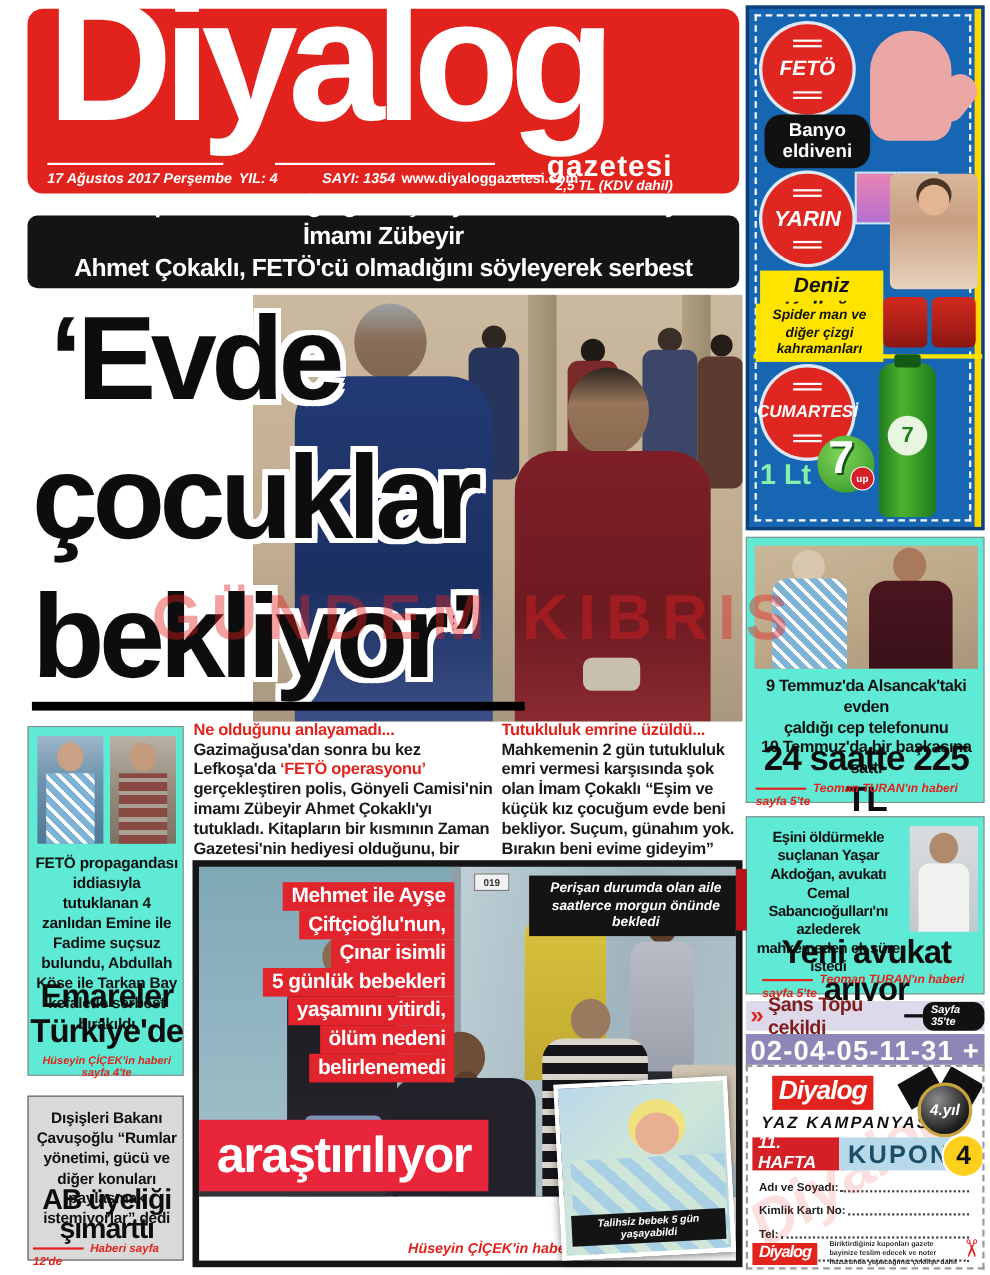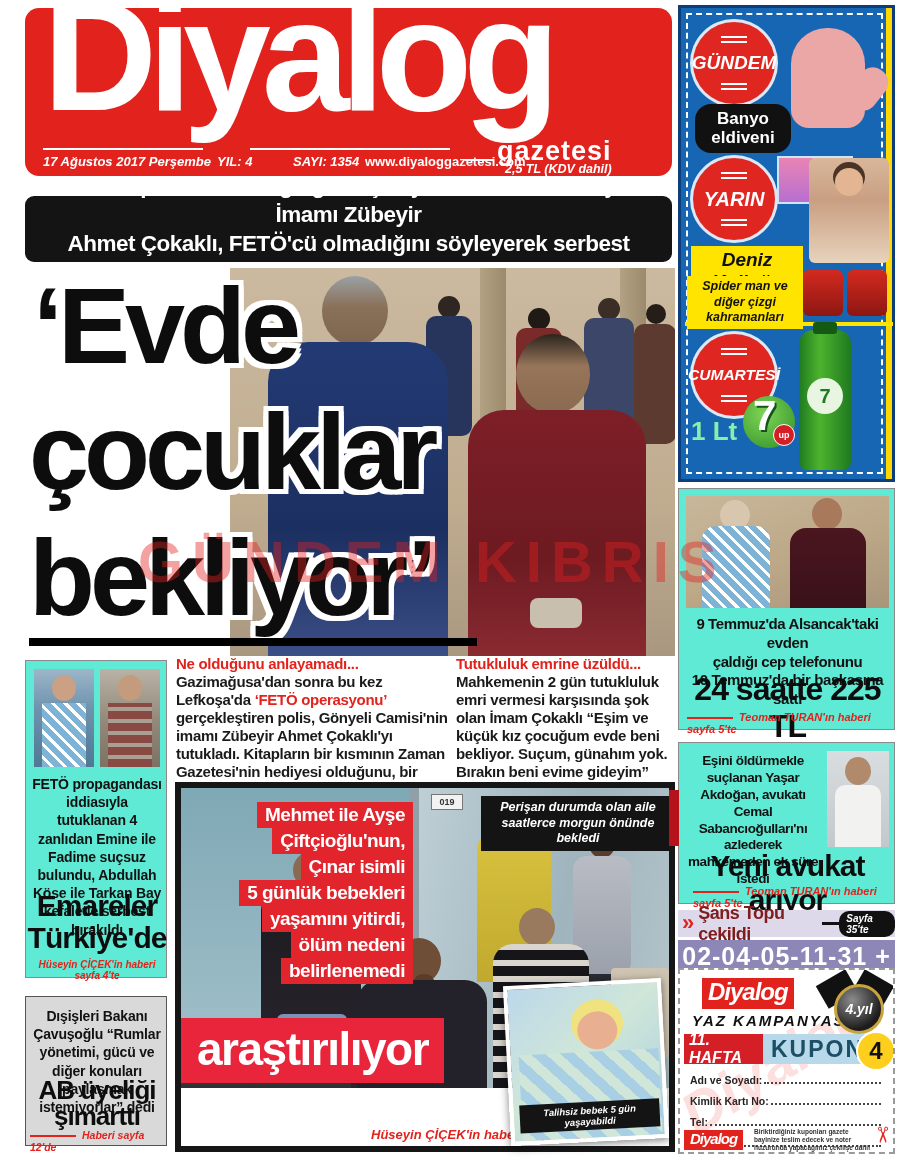--- a/index.html
+++ b/index.html
@@ -117,21 +117,21 @@
     <div class="abs mast-small" style="left:340px;top:146px;font-style:normal;">www.diyaloggazetesi.com</div>
     <div class="abs mast-sub" style="left:472px;top:128px;">gazetesi</div>
     <div class="abs mast-price" style="left:480px;top:154px;">2,5 TL (KDV dahil)</div>
   </div>
 
   <div class="abs promo">
     <div class="abs promo-inner-border"></div>
     <div class="abs promo-yellow-edge"></div>
 
     <div class="abs promo-circle" style="left:12px;top:14px;font-size:19px;">
-      <span>GÜNDEM</span>
+      <span>FETÖ</span>
     </div>
     <div class="abs glove" style="left:110px;top:20px;"></div>
     <div class="abs glove-thumb" style="left:172px;top:58px;"></div>
     <div class="abs pill-black" style="left:14px;top:96px;width:80px;">Banyo eldiveni</div>
 
     <div class="abs promo-circle" style="left:12px;top:150px;font-size:20px;">
       <span>YARIN</span>
     </div>
     <div class="abs" style="left:96px;top:148px;width:34px;height:44px;background:linear-gradient(180deg,#e984b4,#b76fd0);border:2px solid #cfe4f5;"></div>
     <div class="abs" style="left:134px;top:148px;width:34px;height:44px;background:linear-gradient(180deg,#e984b4,#8fb9e6);border:2px solid #cfe4f5;"></div>
@@ -180,21 +180,21 @@
       <div class="abs" style="left:404px;top:56px;width:42px;height:120px;background:#5d3a30;border-radius:10px;"></div>
 
       <div class="abs head" style="left:92px;top:8px;width:66px;height:70px;background:linear-gradient(180deg,#9aa0a4 0%,#8a7058 45%,#7d6550 100%);"></div>
       <div class="abs" style="left:38px;top:74px;width:180px;height:314px;background:linear-gradient(180deg,#223a74 0%,#1c2f61 60%,#3b4e86 100%);border-radius:40px 40px 0 0;"></div>
 
       <div class="abs head" style="left:286px;top:66px;width:74px;height:80px;background:linear-gradient(180deg,#2b241e 0%,#96755a 40%,#8a6a50 100%);"></div>
       <div class="abs" style="left:238px;top:142px;width:178px;height:246px;background:linear-gradient(180deg,#7e1f27 0%,#6d1a21 60%,#8a2a31 100%);border-radius:36px 36px 0 0;"></div>
       <div class="abs" style="left:300px;top:330px;width:52px;height:30px;background:#c9bfae;border-radius:8px;"></div>
     </div>
 
-    <div class="abs hl-line" style="left:8px;top:4px;z-index:5;text-align:center;">‘Evde</div>
+    <div class="abs hl-line" style="left:20px;top:4px;z-index:5;text-align:center;">‘Evde</div>
     <div class="abs hl-line" style="left:4px;top:130px;z-index:5;">çocuklar</div>
     <div class="abs hl-line" style="left:4px;top:256px;z-index:5;">bekliyor’</div>
     <div class="abs hl-underline" style="left:4px;top:370px;width:448px;z-index:5;"></div>
   </div>
 
   <div class="abs watermark" style="left:138px;top:528px;">GÜNDEM KIBRIS</div>
 
   <div class="abs para" style="left:176px;top:655px;width:272px;">
     <span class="lead-in">Ne olduğunu anlayamadı...</span><span> Gazimağusa'dan sonra bu kez Lefkoşa'da </span><span class="lead-in">‘FETÖ operasyonu’</span><span> gerçekleştiren polis, Gönyeli Camisi'nin imamı Zübeyir Ahmet Çokaklı'yı tutukladı. Kitapların bir kısmının Zaman Gazetesi'nin hediyesi olduğunu, bir kısmının camiye bırakıldığını söyleyen İmam Çokaklı </span><span class="xbold">“Benim FETÖ ile ilgim ve alakam yok”</span><span> dedi.</span>
   </div>

